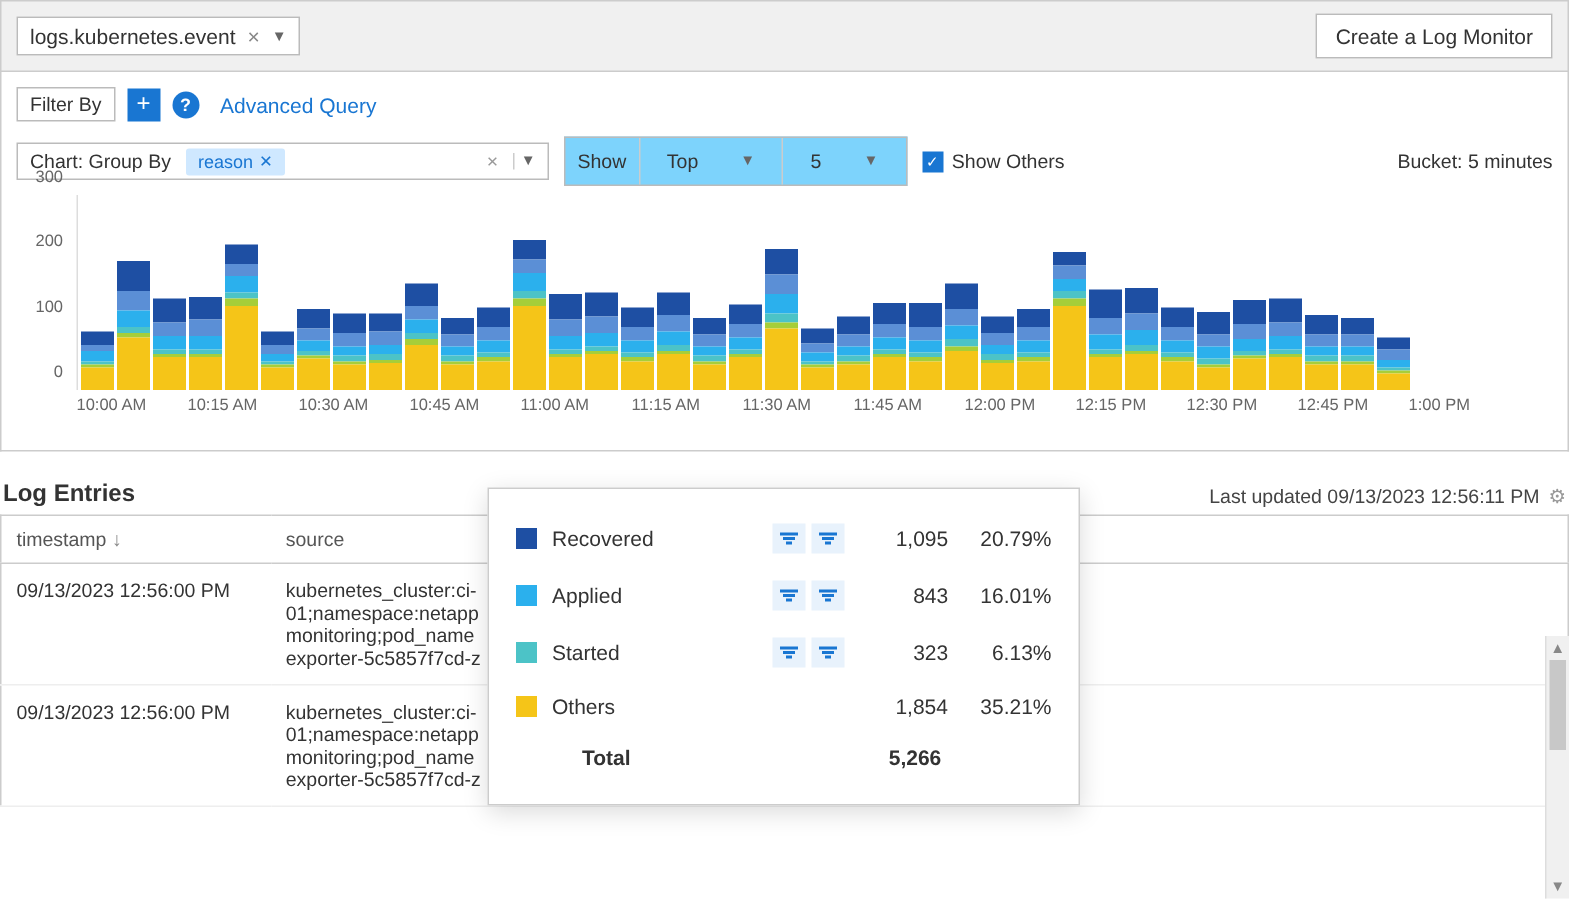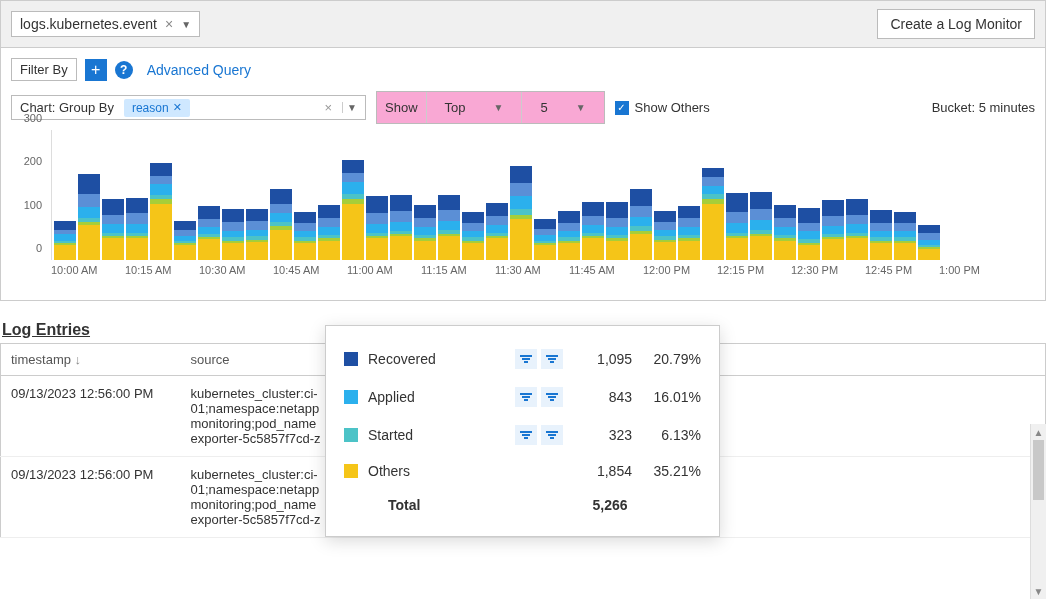--- a/index.html
+++ b/index.html
@@ -15,21 +15,21 @@
 .plus-btn { background: #1976d2; color: #fff; width: 22px; height: 22px; border: none; display: flex; align-items: center; justify-content: center; font-size: 16px; cursor: pointer; }
 .help-icon { width: 18px; height: 18px; border-radius: 50%; background: #1976d2; color: #fff; display: inline-flex; align-items: center; justify-content: center; font-size: 12px; font-weight: bold; }
 .adv-link { color: #1976d2; cursor: pointer; font-size: 14px; margin-left: 6px; text-align: center; }
 .chart-row { display: flex; align-items: center; gap: 10px; margin-bottom: 4px; }
 .group-box { border: 1px solid #bbb; display: flex; align-items: center; padding: 2px 4px; gap: 6px; background: #fff; width: 355px; }
 .group-label { padding: 2px 4px; font-size: 13px; }
 .tag { background: #cfe8ff; color: #1976d2; padding: 2px 8px; border-radius: 2px; font-size: 12px; display: inline-flex; align-items: center; gap: 4px; }
 .tag .x { color: #1976d2; cursor: pointer; font-size: 11px; }
 .group-box .clear { margin-left: auto; color: #999; cursor: pointer; padding: 0 4px; }
 .group-box .dd2 { color: #666; font-size: 10px; padding: 0 4px; border-left: 1px solid #ccc; }
-.show-box { border: 1px solid #bbb; display: flex; align-items: center; background: #f9a8d4; }
+.show-box { border: 1px solid #bbb; display: flex; align-items: center; background: #7dd3fc; }
 .show-box span { padding: 4px 8px; }
 .show-box .seg { border-left: 1px solid #ccc; display: flex; align-items: center; gap: 12px; padding: 4px 10px; }
 .checkbox { width: 14px; height: 14px; background: #1976d2; color: #fff; display: inline-flex; align-items: center; justify-content: center; font-size: 10px; }
 .bucket { margin-left: auto; font-size: 13px; color: #333; }
 .chart-area { position: relative; height: 160px; margin-top: 6px; }
 .y-axis { position: absolute; left: 0; top: 0; bottom: 30px; width: 35px; }
 .y-tick { position: absolute; right: 4px; font-size: 11px; color: #666; transform: translateY(-50%); }
 .bars-wrap { margin-left: 40px; height: 130px; display: flex; align-items: flex-end; gap: 2px; border-left: 1px solid #ddd; padding-left: 2px; }
 .bar { width: 22px; display: flex; flex-direction: column-reverse; }
 .seg-bar { width: 100%; }
@@ -42,21 +42,21 @@
 .legend-name { width: 140px; }
 .legend-btns { display: flex; gap: 4px; }
 .mini-btn { width: 22px; height: 20px; background: #e8f2fc; border: none; display: flex; align-items: center; justify-content: center; cursor: pointer; color: #1976d2; flex-direction: column; gap: 1px; }
 .mini-btn .l1 { width: 12px; height: 2px; background: #1976d2; }
 .mini-btn .l2 { width: 8px; height: 2px; background: #1976d2; }
 .mini-btn .l3 { width: 4px; height: 2px; background: #1976d2; }
 .mini-btn.neg .l2 { position: relative; }
 .legend-count { width: 60px; text-align: right; }
 .legend-pct { width: 60px; text-align: right; }
 .legend-total { font-weight: bold; gap: 30px; }
-.entries-header { display: flex; justify-content: space-between; align-items: center; margin-top: 16px; padding: 4px 2px; text-decoration: underline; }
+.entries-header { display: flex; justify-content: space-between; align-items: center; margin-top: 16px; padding: 4px 2px; }
 .entries-title { font-size: 16px; font-weight: 600; }
 .last-upd { font-size: 13px; color: #444; display: flex; align-items: center; gap: 6px; }
 .gear { color: #999; cursor: pointer; }
 .table { width: 100%; border-collapse: collapse; border: 1px solid #ccc; }
 .table th { text-align: left; padding: 8px 10px; background: #fff; border-bottom: 1px solid #ccc; font-weight: normal; color: #555; font-size: 13px; }
 .table th.ts { width: 180px; }
 .table td { padding: 10px; border-bottom: 1px solid #eee; vertical-align: top; font-size: 13px; color: #333; position: relative; }
 .sort-arrow { color: #888; }
 .scrollbar { position: absolute; right: 0; top: 424px; width: 16px; height: 175px; background: #f0f0f0; border-left: 1px solid #ddd; }
 .scroll-up, .scroll-down { height: 16px; display:flex;align-items:center;justify-content:center;color:#888;font-size:10px;cursor:pointer; }
@@ -429,20 +429,24 @@
         <div class="x-tick">12:30 PM</div>
         <div class="x-tick">12:45 PM</div>
         <div class="x-tick">1:00 PM</div>
       </div>
   </div>
 
 </div>
 
 <div class="entries-header">
   <span class="entries-title">Log Entries</span>
+  <span class="last-upd">
+    <span>Last updated 09/13/2023 12:56:11 PM</span>
+    <span class="gear">⚙</span>
+  </span>
 </div>
 
 <table class="table">
   <thead>
     <tr>
       <th class="ts"><span>timestamp</span> <span class="sort-arrow">↓</span></th>
       <th>source</th>
     </tr>
   </thead>
   <tbody id="rows">

